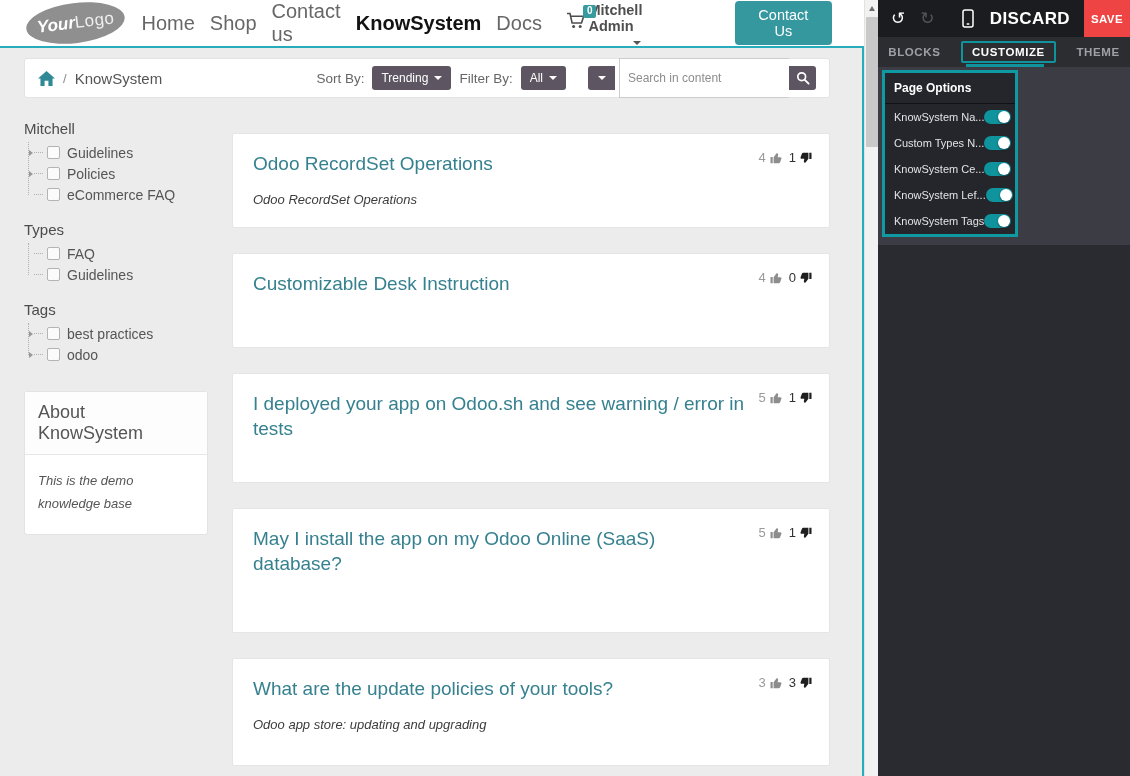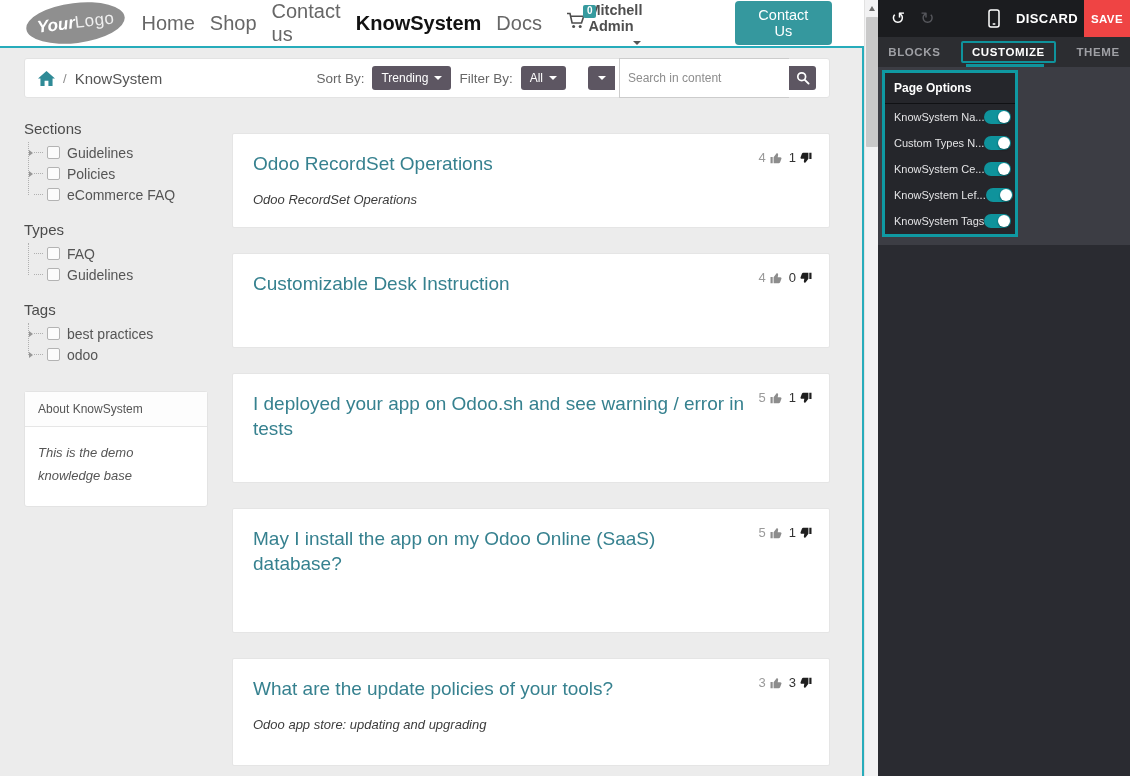--- a/index.html
+++ b/index.html
@@ -46,21 +46,21 @@
   .tree-group { position:relative; }
   .tree-group::before { content:''; position:absolute; left:4px; top:0; bottom:10px; border-left:1px dotted #b0b0b0; }
   .tree-item { display:flex; align-items:center; height:21px; padding-left:5px; position:relative; cursor:pointer; }
   .expander { width:0; height:0; border-top:3px solid transparent; border-bottom:3px solid transparent; border-left:4px solid #979797; margin-right:1px; }
   .expander.none { border-left-color:transparent; }
   .tree-dash { width:9px; border-top:1px dotted #b0b0b0; margin-right:4px; }
   .cb { width:13px; height:13px; background:#fbfbfb; border:1px solid #b3b3b3; border-radius:2px; margin-right:7px; flex:none; }
   .tree-label { font-size:14px; color:#555; white-space:nowrap; }
 
   .about-card { margin-top:26px; width:184px; background:#fff; border:1px solid #e3e3e3; border-radius:3px; }
-  .about-head { padding:10px 13px; font-size:12px; color:#555; border-bottom:1px solid #e6e6e6; background:#fdfdfd; }
+  .about-head { padding:10px 13px; font-size:18px; color:#555; border-bottom:1px solid #e6e6e6; background:#fdfdfd; }
   .about-body { padding:15px 13px 18px; font-size:13px; font-style:italic; color:#555; line-height:1.75; }
 
   
   .articles { position:absolute; left:232px; top:85px; width:598px; }
   .card { position:relative; background:#fff; border:1px solid #e5e5e5; border-radius:2px; padding:17px 20px; margin-bottom:25px; }
   .card-title { font-size:19px; font-weight:500; color:#36818f; line-height:1.32; cursor:pointer; }
   .card-sub { margin-top:16px; font-size:13px; font-style:italic; color:#3c3c3c; }
   .rating { position:absolute; top:16px; right:16px; display:flex; align-items:center; gap:3px; font-size:13px; }
   .rating .n-up { color:#9a9a9a; }
   .rating .n-dn { color:#333; margin-left:3px; }
@@ -78,21 +78,21 @@
   .sb-up-tri { width:0; height:0; border-left:3.5px solid transparent; border-right:3.5px solid transparent; border-bottom:5px solid #6e6e6e; }
   .sb-thumb { position:absolute; left:1px; top:17px; width:12px; height:130px; background:#c9c9c9; border-radius:1px; cursor:grab; }
 
   
   .editor { position:absolute; left:878px; top:0; width:252px; height:776px; background:#2a2b31; display:flex; flex-direction:column; }
   .ed-top { height:37px; background:#1b1c1f; display:flex; align-items:center; flex:none; }
   .ed-undo { margin-left:13px; color:#fff; font-size:17px; cursor:pointer; line-height:1; }
   .ed-redo { margin-left:15px; color:#56575c; font-size:17px; cursor:pointer; line-height:1; }
   .ed-top-spacer { flex:1; }
   .ed-phone { margin-right:16px; cursor:pointer; display:flex; }
-  .ed-discard { color:#fff; font-size:13px; font-weight:700; letter-spacing:.4px; margin-right:6px; cursor:pointer; }
+  .ed-discard { color:#fff; font-size:17px; font-weight:700; letter-spacing:.4px; margin-right:14px; cursor:pointer; }
   .ed-save { width:46px; height:37px; background:#ef4444; color:#fff; font-size:11.5px; font-weight:700; letter-spacing:.4px; display:flex; align-items:center; justify-content:center; cursor:pointer; }
   .ed-tabs { height:30px; background:#2c2d31; display:flex; align-items:center; justify-content:space-around; position:relative; flex:none; }
   .ed-tab { font-size:11.5px; font-weight:700; letter-spacing:.6px; color:#9fa0a5; cursor:pointer; }
   .ed-tab.active { color:#fff; border:2px solid #0f939c; border-radius:2px; padding:3px 9px; }
   .ed-tab-underline { position:absolute; left:88px; bottom:0; width:78px; height:3px; background:#0f939c; }
   .ed-section { height:178px; background:#3c3d44; position:relative; flex:none; }
   .opt-group { position:absolute; left:4px; top:3px; width:136px; border:3px solid #0f99a2; background:#25262b; }
   .opt-head { padding:8px 9px; font-size:12px; font-weight:700; color:#fff; border-bottom:1px solid #101114; }
   .opt-row { display:flex; align-items:center; justify-content:space-between; padding:6px 9px; }
   .opt-label { font-size:11px; color:#e3e3e5; white-space:nowrap; }
@@ -164,21 +164,21 @@
               <svg width="14" height="14" viewBox="0 0 14 14">
                 <circle cx="5.7" cy="5.7" r="3.9" fill="none" stroke="#fff" stroke-width="1.7"></circle>
                 <line x1="8.8" y1="8.8" x2="12.6" y2="12.6" stroke="#fff" stroke-width="1.9" stroke-linecap="round"></line>
               </svg>
             </button>
           </div>
         </div>
       </div>
 
       <div class="sidebar">
-        <div class="tree-title first">Sections</div>
+        <div class="tree-title first">Mitchell</div>
         <div class="tree-group">
           <div class="tree-item">
             <span class="expander"></span>
               <span class="tree-dash"></span>
               <span class="cb"></span>
               <span class="tree-label">Guidelines</span>
           </div>
           <div class="tree-item">
             <span class="expander"></span>
               <span class="tree-dash"></span>

